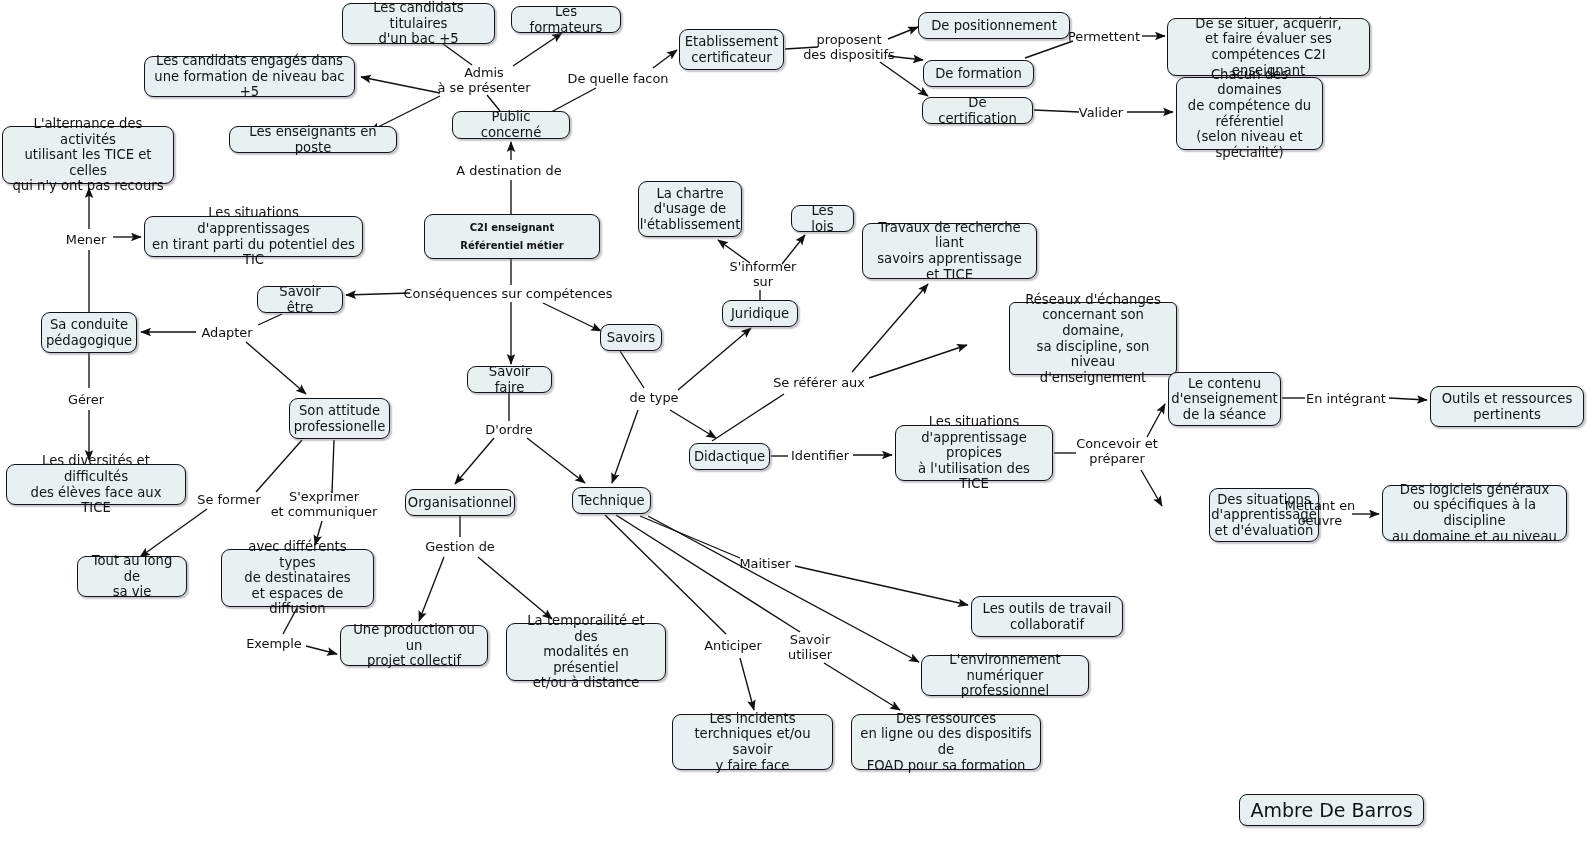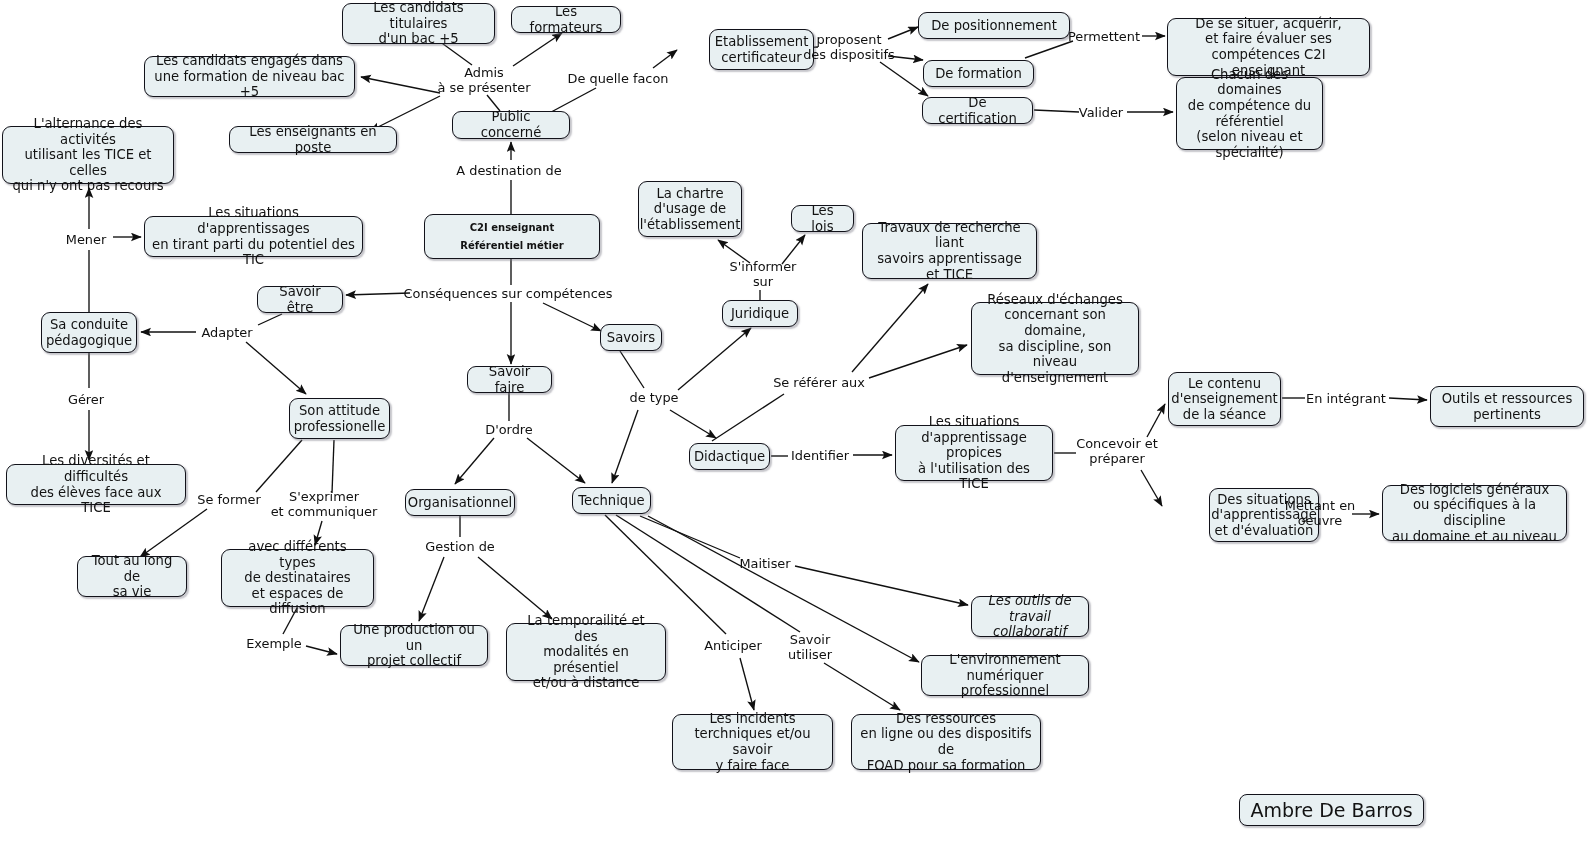--- a/index.html
+++ b/index.html
@@ -154,21 +154,21 @@
   <div id="node-group">
       <div class="node root" style="left: 424px; top: 214px; width: 176px; height: 45px;">C2I enseignant
 Référentiel métier</div>
       <div class="node" style="left: 452px; top: 111px; width: 118px; height: 28px;">Public concerné</div>
       <div class="node" style="left: 342px; top: 3px; width: 153px; height: 41px;">Les candidats titulaires
 d'un bac +5</div>
       <div class="node" style="left: 511px; top: 6px; width: 110px; height: 27px;">Les formateurs</div>
       <div class="node" style="left: 144px; top: 56px; width: 211px; height: 41px;">Les candidats engagés dans
 une formation de niveau bac +5</div>
       <div class="node" style="left: 229px; top: 126px; width: 168px; height: 27px;">Les enseignants en poste</div>
-      <div class="node" style="left: 709px; top: 29px; width: 105px; height: 41px;">Etablissement
+      <div class="node" style="left: 679px; top: 29px; width: 105px; height: 41px;">Etablissement
 certificateur</div>
       <div class="node" style="left: 918px; top: 12px; width: 152px; height: 27px;">De positionnement</div>
       <div class="node" style="left: 923px; top: 60px; width: 111px; height: 27px;">De formation</div>
       <div class="node" style="left: 922px; top: 97px; width: 111px; height: 27px;">De certification</div>
       <div class="node" style="left: 1167px; top: 18px; width: 203px; height: 58px;">De se situer, acquérir,
 et faire évaluer ses
 compétences C2I enseignant</div>
       <div class="node" style="left: 1176px; top: 77px; width: 147px; height: 73px;">Chacun des domaines
 de compétence du
 référentiel
@@ -201,39 +201,39 @@
       <div class="node" style="left: 600px; top: 324px; width: 62px; height: 27px;">Savoirs</div>
       <div class="node" style="left: 722px; top: 300px; width: 76px; height: 27px;">Juridique</div>
       <div class="node" style="left: 689px; top: 443px; width: 81px; height: 27px;">Didactique</div>
       <div class="node" style="left: 638px; top: 181px; width: 104px; height: 56px;">La chartre
 d'usage de
 l'établissement</div>
       <div class="node" style="left: 791px; top: 205px; width: 63px; height: 27px;">Les lois</div>
       <div class="node" style="left: 862px; top: 223px; width: 175px; height: 56px;">Travaux de recherche liant
 savoirs apprentissage
 et TICE</div>
-      <div class="node" style="left: 971px; top: 302px; width: 168px; height: 73px;">Réseaux d'échanges
+      <div class="node" style="left: 1009px; top: 302px; width: 168px; height: 73px; border-radius: 6px;">Réseaux d'échanges
 concernant son domaine,
 sa discipline, son niveau
 d'enseignement</div>
       <div class="node" style="left: 895px; top: 425px; width: 158px; height: 56px;">Les situations
 d'apprentissage propices
 à l'utilisation des TICE</div>
       <div class="node" style="left: 1168px; top: 372px; width: 113px; height: 54px;">Le contenu
 d'enseignement
 de la séance</div>
       <div class="node" style="left: 1430px; top: 386px; width: 154px; height: 41px;">Outils et ressources
 pertinents</div>
       <div class="node" style="left: 1165px; top: 488px; width: 110px; height: 54px; margin-left: 44px;">Des situations
 d'apprentissage
 et d'évaluation</div>
       <div class="node" style="left: 1382px; top: 485px; width: 185px; height: 56px;">Des logiciels généraux
 ou spécifiques à la discipline
 au domaine et au niveau</div>
-      <div class="node" style="left: 971px; top: 596px; width: 118px; height: 41px; font-style: italic;">Les outils de travail
+      <div class="node" style="left: 971px; top: 596px; width: 152px; height: 41px;">Les outils de travail
 collaboratif</div>
       <div class="node" style="left: 921px; top: 655px; width: 168px; height: 41px;">L'environnement
 numériquer professionnel</div>
       <div class="node" style="left: 672px; top: 714px; width: 161px; height: 56px;">Les incidents
 terchniques et/ou savoir
 y faire face</div>
       <div class="node" style="left: 851px; top: 714px; width: 190px; height: 56px;">Des ressources
 en ligne ou des dispositifs de
 FOAD pour sa formation</div>
       <div class="node signature" style="left: 1239px; top: 794px; width: 185px; height: 32px;">Ambre De Barros</div>

